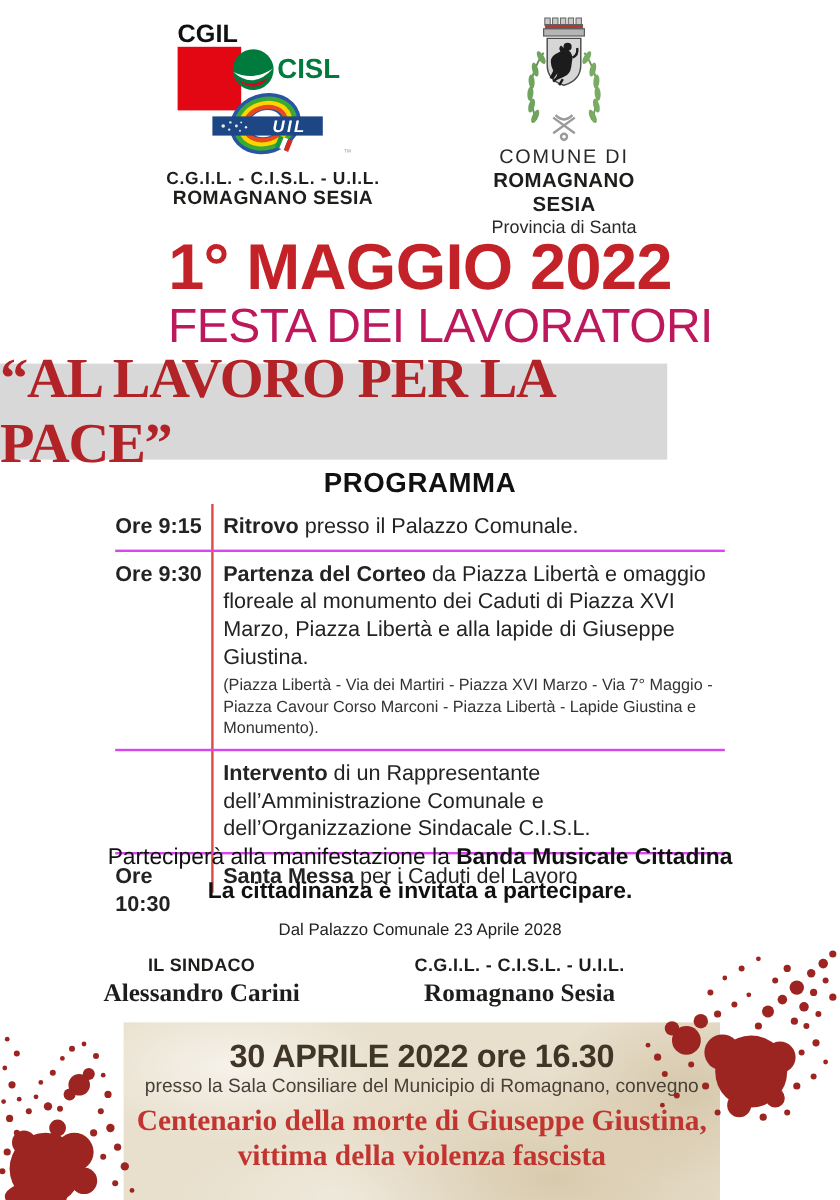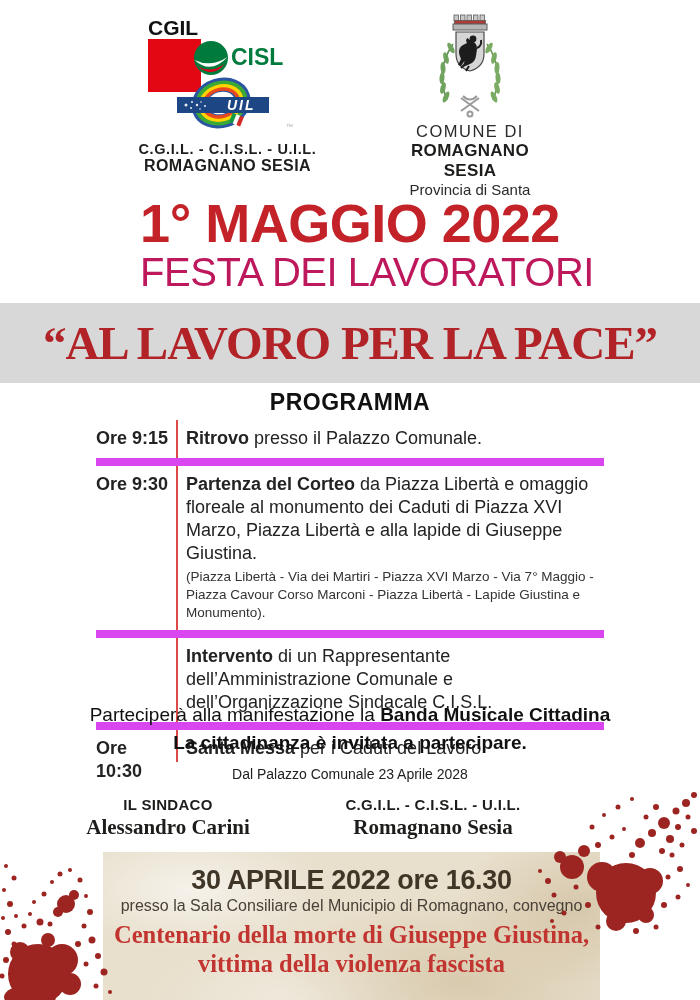--- a/index.html
+++ b/index.html
@@ -24,35 +24,35 @@
   
   .title-red {
     position:absolute; top:192px; left:0; right:0; text-align:center;
     font-size:54px; font-weight:bold; letter-spacing:-.5px; color:#c32328;
   }
   .title-sub {
     position:absolute; top:250px; left:0; right:0; text-align:center;
     font-size:40px; letter-spacing:-.5px; color:#be185d;padding-left:34px;
   }
   .banner {
-    position:absolute; top:303px; left:0; width:700px; height:80px;
+    position:absolute; top:303px; left:0; width:556px; height:80px;
     background:#d8d8d8; display:flex; align-items:center; justify-content:center;
     font-family:"Liberation Serif", serif; font-weight:bold;
     font-size:47px; letter-spacing:-1px; color:#b22328;
   }
   .programma {
     position:absolute; top:389px; left:0; right:0; text-align:center;
     font-size:23px; font-weight:bold; letter-spacing:.5px; color:#111;
   }
 
   
   .schedule { position:absolute; top:420px; left:96px; width:508px; }
   .vline { position:absolute; left:80px; top:0; bottom:6px; width:2px; background:#dd4a47; }
   .srow { position:relative; padding:7px 0 8px 90px; font-size:18px; line-height:23px; color:#232323;
-          border-bottom:8px solid #d946ef; }
+          border-bottom:2px solid #d946ef; }
   .srow.last { border-bottom:none; }
   .stime { position:absolute; left:0; top:7px; width:78px; font-weight:bold; font-size:18px; }
   .sintro:empty, .snote:empty { display:none; }
   .snote { font-size:13.5px; line-height:18px; color:#333; margin-top:3px; }
 
   
   .participate { position:absolute; top:701px; left:0; right:0; text-align:center;
                  font-size:19px; line-height:28px; color:#111; }
   .dateline { position:absolute; top:766px; left:0; right:0; text-align:center;
               font-size:14px; color:#222; }

